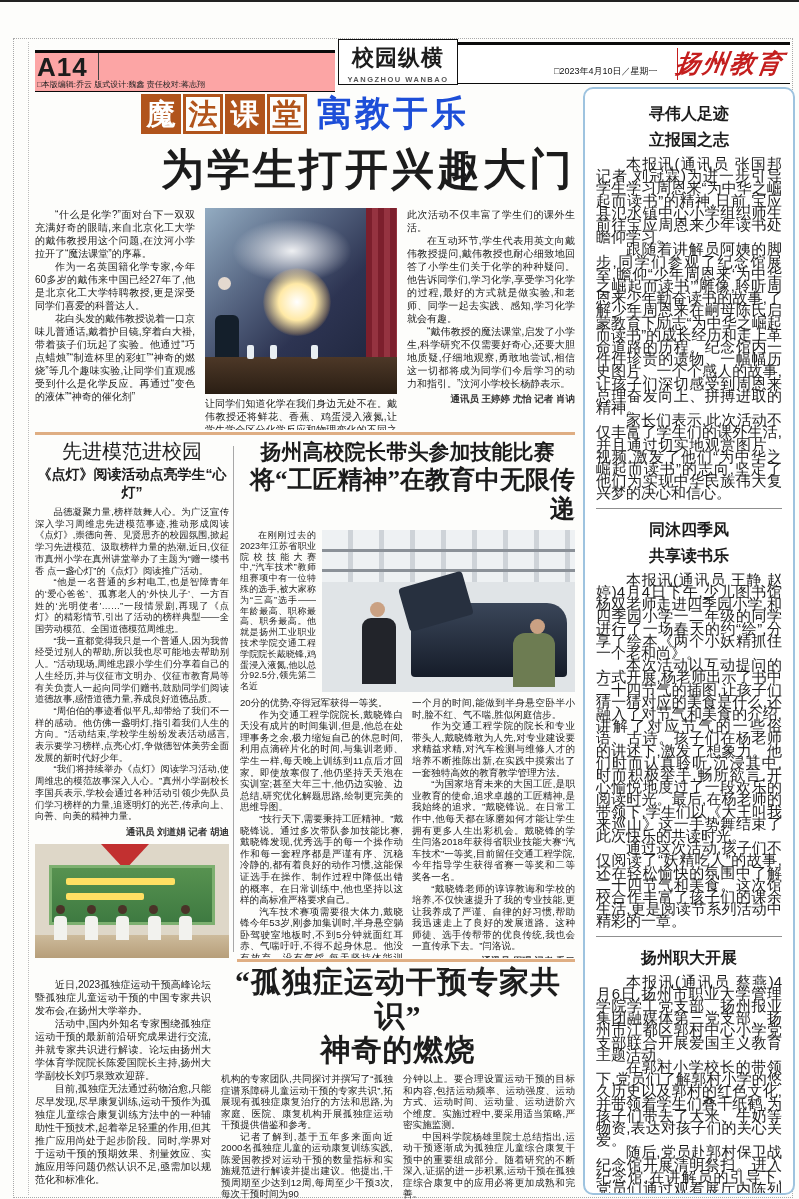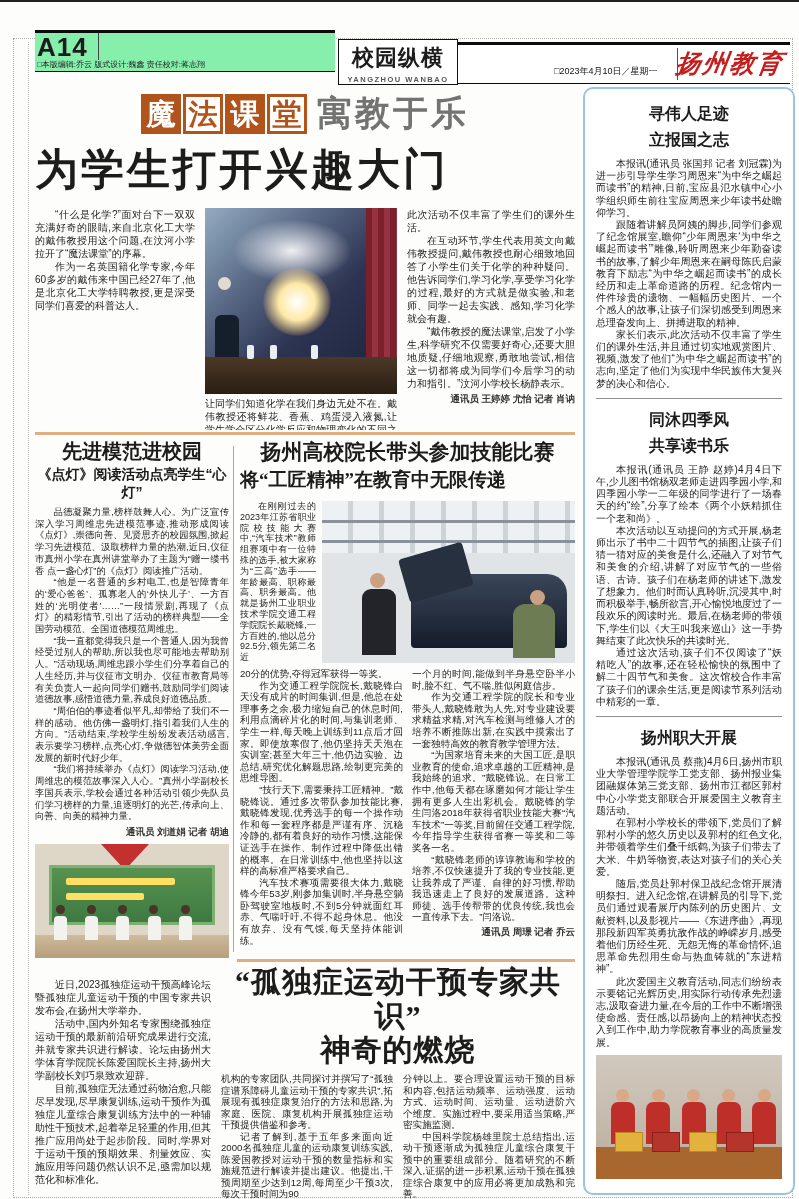--- a/index.html
+++ b/index.html
@@ -4,22 +4,22 @@
 <style>
   html,body{margin:0;padding:0;background:#e9e7e2;}
   .page{position:relative;width:799px;height:1199px;margin:0 auto;background:#fdfdfb;
         overflow:hidden;font-family:"Liberation Sans","DejaVu Sans",sans-serif;color:#1c1c1c;
         border-top:2px solid #222;}
   .dotted-frame{position:absolute;left:13px;top:36px;width:778px;height:1158px;
                 border:1px dotted #a9a9a9;pointer-events:none;}
   .dotted-v{position:absolute;top:40px;bottom:6px;width:0;border-left:1px dotted #bbb;}
 
   
-  .h-left{position:absolute;left:35px;top:28px;width:300px;height:38px;
-          border-top:3px solid #0b0b0b;border-bottom:1px solid #0b0b0b;background:#86efac;}
+  .h-left{position:absolute;left:35px;top:48px;width:300px;height:38px;
+          border-top:3px solid #0b0b0b;border-bottom:1px solid #0b0b0b;background:#fca5a5;}
   .a14{display:inline-block;font-size:26px;font-weight:bold;letter-spacing:1px;
        padding:1px 10px 0 2px;border-right:1px solid #444;line-height:26px;}
   .credits{position:absolute;left:2px;bottom:1px;font-size:8px;color:#222;white-space:nowrap;}
   .h-center{position:absolute;left:338px;top:37px;width:118px;height:44px;background:#fff;
             border:1px solid #111;text-align:center;z-index:2;}
   .h-center .cn{font-size:22px;font-weight:900;letter-spacing:1px;margin-top:3px;
                 font-family:"Liberation Serif","DejaVu Serif",serif;}
   .h-center .en{font-size:7.5px;font-weight:bold;color:#555;letter-spacing:1.5px;margin-top:2px;}
   .h-right{position:absolute;left:458px;top:40px;width:332px;height:38px;
            border-top:3px solid #0b0b0b;border-bottom:1px solid #0b0b0b;background:#fff;}
@@ -33,22 +33,22 @@
   .cont p:first-child{text-indent:0;}
   .byline{text-align:right;font-size:9.5px;font-weight:600;color:#333;margin-top:3px;}
 
   
   .main-art{position:absolute;left:35px;top:84px;width:540px;height:344px;overflow:hidden;}
   .kicker-row{display:flex;justify-content:center;align-items:center;margin-top:4px;}
   .kbox{width:40px;height:40px;text-align:center;font-size:29px;font-weight:900;line-height:40px;
         margin-right:2px;box-sizing:border-box;}
   .kbox.filled{background:#b1541c;color:#fff;}
   .kbox.outline{border:3px solid #b1541c;color:#b1541c;line-height:34px;}
-  .kicker-rest{font-size:35px;font-weight:900;color:#737373;letter-spacing:3px;margin-left:8px;}
-  .main-title{text-align:left;font-family:"Liberation Serif","DejaVu Serif",serif;
+  .kicker-rest{font-size:35px;font-weight:900;color:#1d4ed8;letter-spacing:3px;margin-left:8px;}
+  .main-title{text-align:right;font-family:"Liberation Serif","DejaVu Serif",serif;
               font-weight:900;font-size:43px;letter-spacing:3px;margin:4px 0 9px;}
   .main-cols{display:flex;gap:10px;}
   .mcol1{width:160px;} .mcol2{width:192px;} .mcol3{width:168px;}
 
   
   .ph{position:relative;overflow:hidden;background:#ccc;width:100%;}
   .ph-main{height:186px;margin-bottom:3px;
      background:linear-gradient(135deg,#93acc2 0%,#5a6a86 30%,#2d3452 58%,#1a2136 100%);}
   .ph-main .steam{position:absolute;left:14%;top:6%;width:120px;height:64px;border-radius:50%;
      background:radial-gradient(ellipse,rgba(255,255,255,.9),rgba(255,255,255,0) 70%);}
@@ -92,29 +92,29 @@
   .ph-side{height:124px;margin-top:6px;background:linear-gradient(#d2c9be,#b9ac9d);}
   .ph-side .vest{position:absolute;bottom:28%;width:24px;height:42px;background:#bf2f2a;border-radius:7px 7px 0 0;}
   .ph-side .vh{position:absolute;bottom:62%;width:13px;height:13px;border-radius:50%;background:#d9a887;}
   .ph-side .table{position:absolute;bottom:0;width:100%;height:26%;background:#a8672f;}
   .ph-side .box{position:absolute;bottom:22%;width:26px;height:18px;background:#e2b23c;border:1px solid #b98a20;}
   .ph-side .boxr{background:#b5342c;border-color:#8c2018;}
 
   
   .tan{position:absolute;height:3px;background:#dfae83;}
   .left-art{position:absolute;left:35px;top:437px;width:194px;height:519px;overflow:hidden;}
-  .la-kicker{text-align:center;font-size:20px;font-weight:700;line-height:24px;}
+  .la-kicker{text-align:center;font-size:20px;font-weight:400;line-height:24px;}
   .la-title{text-align:center;font-size:14px;font-weight:900;line-height:18px;margin:2px 0 6px;}
   .left-art .body p{font-size:9.3px;line-height:11.7px;}
   .v-div{position:absolute;left:233px;top:444px;width:1px;height:506px;background:#a8a8a8;}
 
   .mid-art{position:absolute;left:240px;top:437px;width:335px;height:519px;overflow:hidden;}
   .ma-t1{text-align:center;font-size:21px;font-weight:900;line-height:25px;}
-  .ma-t2{text-align:left;font-family:"Liberation Serif","DejaVu Serif",serif;
-         font-size:19px;font-weight:900;line-height:29px;margin-top:1px;}
+  .ma-t2{text-align:right;font-family:"Liberation Serif","DejaVu Serif",serif;
+         font-size:25px;font-weight:900;line-height:29px;margin-top:1px;}
   .ma-row{display:flex;gap:6px;margin-top:7px;}
   .ma-intro{width:76px;flex:none;}
   .ma-intro p{font-size:9px;line-height:10.8px;text-align:justify;text-indent:2em;margin:0;}
   .ma-photo{flex:1;height:162px;}
   .ma-cols{display:flex;gap:9px;margin-top:5px;}
   .ma-c{width:163px;}
   .mid-art .body p{font-size:9.6px;line-height:11.6px;}
 
   
   .bottom-art{position:absolute;left:35px;top:963px;width:540px;height:234px;}
@@ -123,21 +123,21 @@
   .ba-right{position:absolute;left:186px;top:0;width:354px;}
   .ba-title{text-align:center;font-family:"Liberation Serif","DejaVu Serif",serif;
             font-weight:900;font-size:30px;line-height:34px;letter-spacing:1px;}
   .ba-cols{display:flex;gap:10px;margin-top:6px;height:156px;overflow:hidden;}
   .ba-c{width:172px;}
 
   
   .sidebar{position:absolute;left:583px;top:85px;width:212px;height:1108px;box-sizing:border-box;
            border:2px solid #9ec3df;border-radius:10px;padding:9px 11px;background:#fff;overflow:hidden;}
   .s-title{text-align:center;font-size:16px;font-weight:900;line-height:26px;margin:3px 0 5px;}
-  .sidebar .body p{font-size:10px;line-height:12.2px;}
+  .sidebar .body p{font-size:15px;line-height:12.2px;}
   .s-div{border-top:1px solid #8f8f8f;margin:8px 0;}
 </style>
 </head>
 <body>
 
 <div class="page">
   <div class="dotted-frame"></div>
   <div class="dotted-v" style="left:28px;"></div>
 
   <div class="h-left">
@@ -160,20 +160,21 @@
       <span class="kbox outline">法</span>
       <span class="kbox filled">课</span>
       <span class="kbox outline">堂</span>
       <span class="kicker-rest">寓教于乐</span>
     </div>
     <div class="main-title">为学生打开兴趣大门</div>
     <div class="main-cols">
       <div class="mcol1 body">
           <p>“什么是化学?”面对台下一双双充满好奇的眼睛,来自北京化工大学的戴伟教授用这个问题,在汶河小学拉开了“魔法课堂”的序幕。</p>
           <p>作为一名英国籍化学专家,今年60多岁的戴伟来中国已经27年了,他是北京化工大学特聘教授,更是深受同学们喜爱的科普达人。</p>
+          <p>花白头发的戴伟教授说着一口京味儿普通话,戴着护目镜,穿着白大褂,带着孩子们玩起了实验。他通过“巧点蜡烛”“制造杯里的彩虹”“神奇的燃烧”等几个趣味实验,让同学们直观感受到什么是化学反应。再通过“变色的液体”“神奇的催化剂”</p>
         </div>
       <div class="mcol2">
         <div class="ph ph-main">
           <div class="steam"></div>
           <div class="burst"></div>
           <div class="curtain"></div>
           <div class="figure"></div>
           <div class="fhead"></div>
           <div class="bench"></div>
           <div class="bottle" style="left:22%;"></div>
@@ -227,21 +228,21 @@
     </div>
   </div>
 
   <div class="v-div"></div>
 
   <div class="mid-art">
     <div class="ma-t1">扬州高校院长带头参加技能比赛</div>
     <div class="ma-t2">将“工匠精神”在教育中无限传递</div>
     <div class="ma-row">
       <div class="ma-intro">
-          <p>在刚刚过去的2023年江苏省职业院校技能大赛中,“汽车技术”教师组赛项中有一位特殊的选手,被大家称为“三高”选手——年龄最高、职称最高、职务最高。他就是扬州工业职业技术学院交通工程学院院长戴晓锋,一方百姓的,他以总分92.5分,领先第二名近</p>
+          <p>在刚刚过去的2023年江苏省职业院校技能大赛中,“汽车技术”教师组赛项中有一位特殊的选手,被大家称为“三高”选手——年龄最高、职称最高、职务最高。他就是扬州工业职业技术学院交通工程学院院长戴晓锋,鸡蛋浸入液氮,他以总分92.5分,领先第二名近</p>
         </div>
       <div class="ph ph-mid ma-photo">
         <div class="ceil"></div>
         <div class="beam" style="top:12%;"></div>
         <div class="beam" style="top:24%;"></div>
         <div class="car"></div>
         <div class="hood"></div>
         <div class="p1"></div>
         <div class="p1h"></div>
         <div class="p2"></div>

